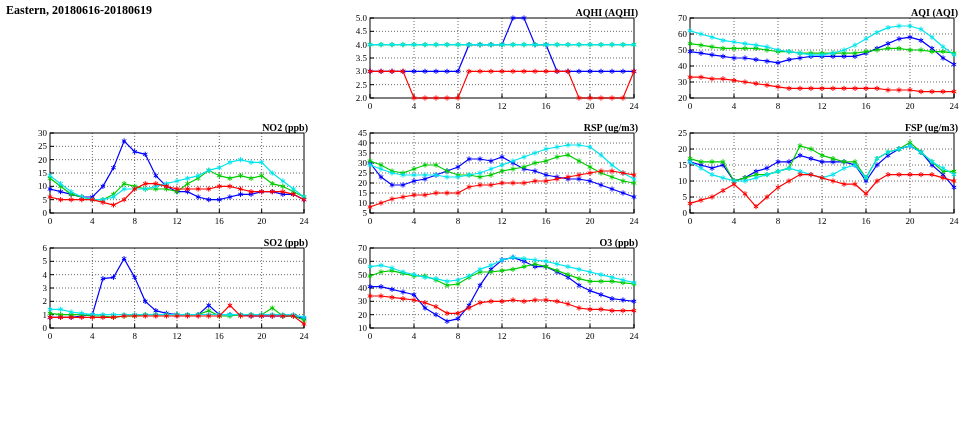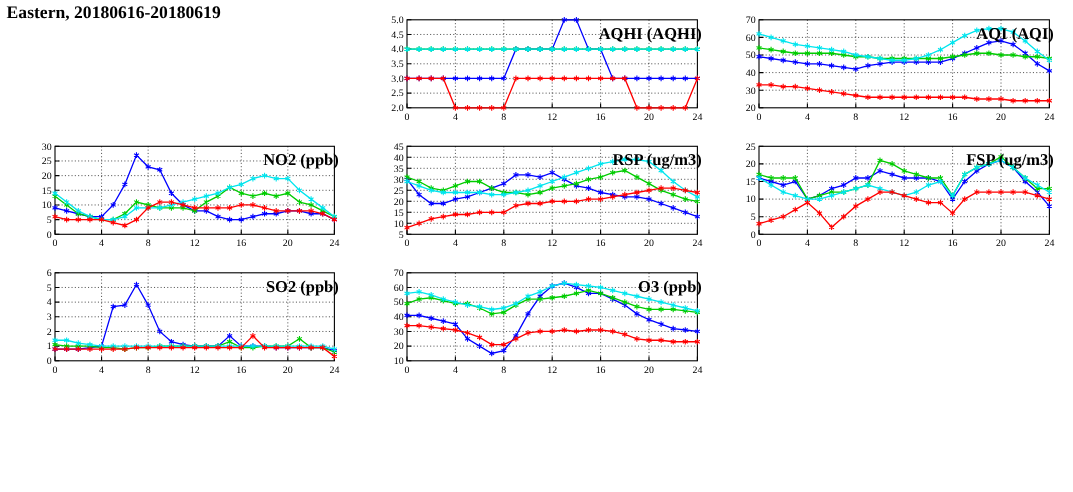--- a/index.html
+++ b/index.html
@@ -6,30 +6,29 @@
   body{
     width:975px;height:447px;background:#ffffff;
     font-family:"Liberation Serif", serif;
     color:#000;
     position:relative;
     overflow:hidden;
   }
   .title{
     position:absolute;left:6px;top:3px;
     font-family:"Liberation Serif", serif;
-    font-weight:bold;font-size:16px;letter-spacing:0px;
+    font-weight:bold;font-size:12px;letter-spacing:0px;
   }
   .panel{position:absolute;}
   .plot{position:absolute;left:0;top:0;}
   .plot-label{
     position:absolute;right:2px;top:-1px;
-    font-size:15px;font-weight:bold;
+    font-size:10px;font-weight:bold;
     font-family:"Liberation Serif", serif;
     white-space:nowrap;
-    margin-top:16px;
   }
   svg{display:block;}
   text{font-family:"Liberation Serif", serif;}
 </style>
 </head>
 <body>
 
 <div class="title">Eastern, 20180616-20180619</div>
 
 <div class="panel" id="panel-aqhi" style="left:340px;top:8px;width:300px;height:108px;">

